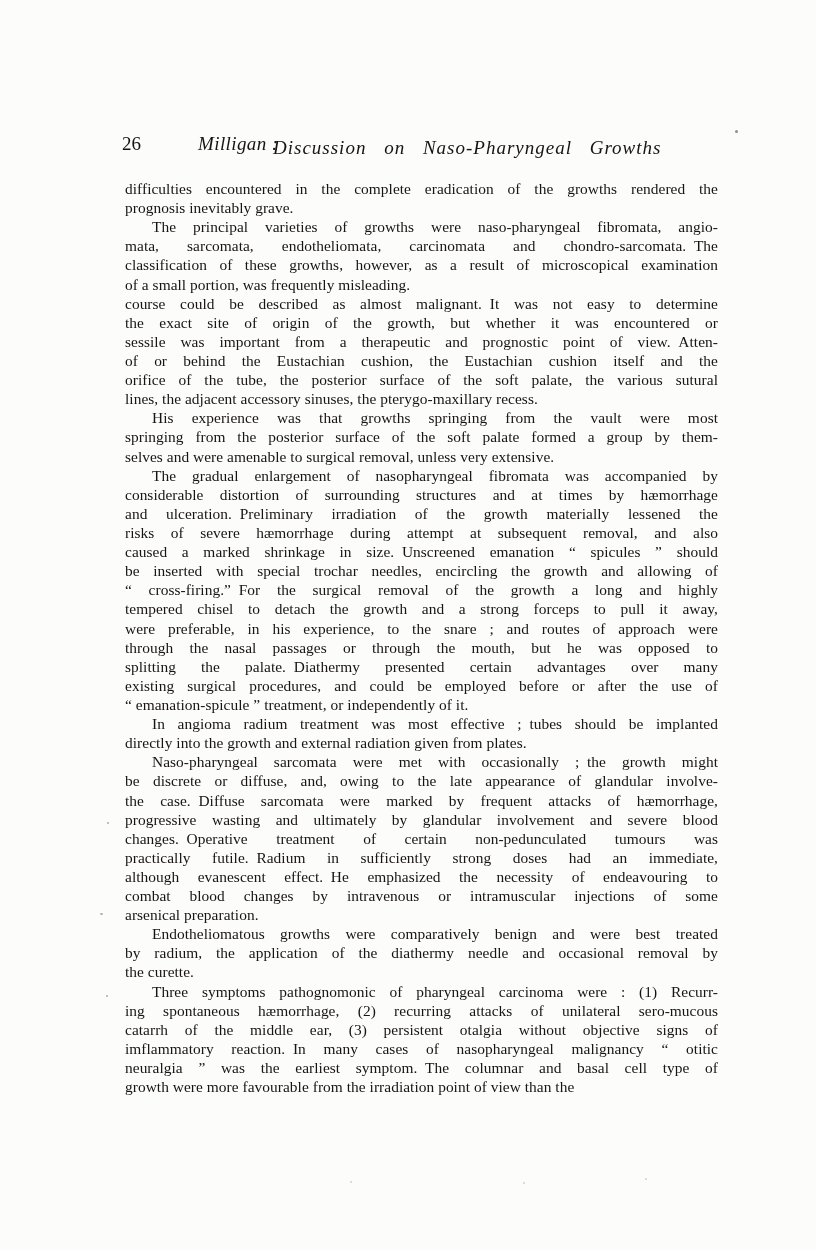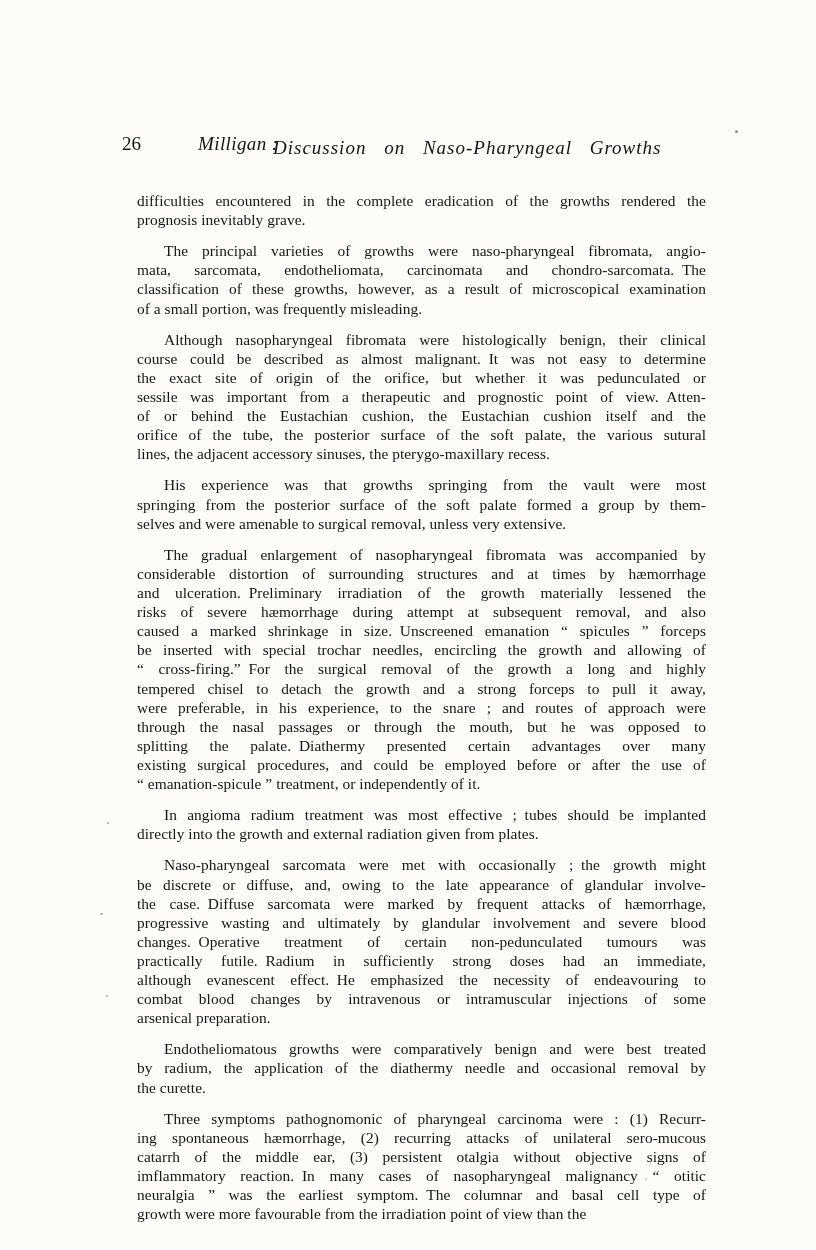--- a/index.html
+++ b/index.html
@@ -54,21 +54,21 @@
   .text-body {
     position: absolute;
     left: 125px;
     top: 179px;
     width: 593px;
     font-size: 15.4px;
     line-height: 19.12px;
     letter-spacing: 0.05px;
   }
   .paragraph {
-    margin: 12px;
+    margin: 0;
     padding: 0;
   }
   .line {
     text-align: justify;
     text-align-last: justify;
     height: 19.12px;
     overflow: visible;
     white-space: normal;
   }
   .line.para-last {
@@ -100,39 +100,38 @@
         <div class="line first">difficulties encountered in the complete eradication of the growths rendered the</div>
         <div class="line para-last">prognosis inevitably grave.</div>
       </div>
       <div class="paragraph indented">
         <div class="line first">The principal varieties of growths were naso-pharyngeal fibromata, angio-</div>
         <div class="line">mata, sarcomata, endotheliomata, carcinomata and chondro-sarcomata. The</div>
         <div class="line">classification of these growths, however, as a result of microscopical examination</div>
         <div class="line para-last">of a small portion, was frequently misleading.</div>
       </div>
       <div class="paragraph indented">
-        <div class="line first">Although nasopharyngeal fibromata were histologically benign, their clinical</div>
         <div class="line">course could be described as almost malignant. It was not easy to determine</div>
-        <div class="line">the exact site of origin of the orifice, but whether it was pedunculated or</div>
+        <div class="line">the exact site of origin of the growth, but whether it was encountered or</div>
         <div class="line">sessile was important from a therapeutic and prognostic point of view. Atten-</div>
         <div class="line">of or behind the Eustachian cushion, the Eustachian cushion itself and the</div>
         <div class="line">orifice of the tube, the posterior surface of the soft palate, the various sutural</div>
         <div class="line para-last">lines, the adjacent accessory sinuses, the pterygo-maxillary recess.</div>
       </div>
       <div class="paragraph indented">
         <div class="line first">His experience was that growths springing from the vault were most</div>
         <div class="line">springing from the posterior surface of the soft palate formed a group by them-</div>
         <div class="line para-last">selves and were amenable to surgical removal, unless very extensive.</div>
       </div>
       <div class="paragraph indented">
         <div class="line first">The gradual enlargement of nasopharyngeal fibromata was accompanied by</div>
         <div class="line">considerable distortion of surrounding structures and at times by hæmorrhage</div>
         <div class="line">and ulceration. Preliminary irradiation of the growth materially lessened the</div>
         <div class="line">risks of severe hæmorrhage during attempt at subsequent removal, and also</div>
-        <div class="line">caused a marked shrinkage in size. Unscreened emanation “ spicules ” forceps</div>
+        <div class="line">caused a marked shrinkage in size. Unscreened emanation “ spicules ” should</div>
         <div class="line">be inserted with special trochar needles, encircling the growth and allowing of</div>
         <div class="line">“ cross-firing.” For the surgical removal of the growth a long and highly</div>
         <div class="line">tempered chisel to detach the growth and a strong forceps to pull it away,</div>
         <div class="line">were preferable, in his experience, to the snare ; and routes of approach were</div>
         <div class="line">through the nasal passages or through the mouth, but he was opposed to</div>
         <div class="line">splitting the palate. Diathermy presented certain advantages over many</div>
         <div class="line">existing surgical procedures, and could be employed before or after the use of</div>
         <div class="line para-last">“ emanation-spicule ” treatment, or independently of it.</div>
       </div>
       <div class="paragraph indented">

